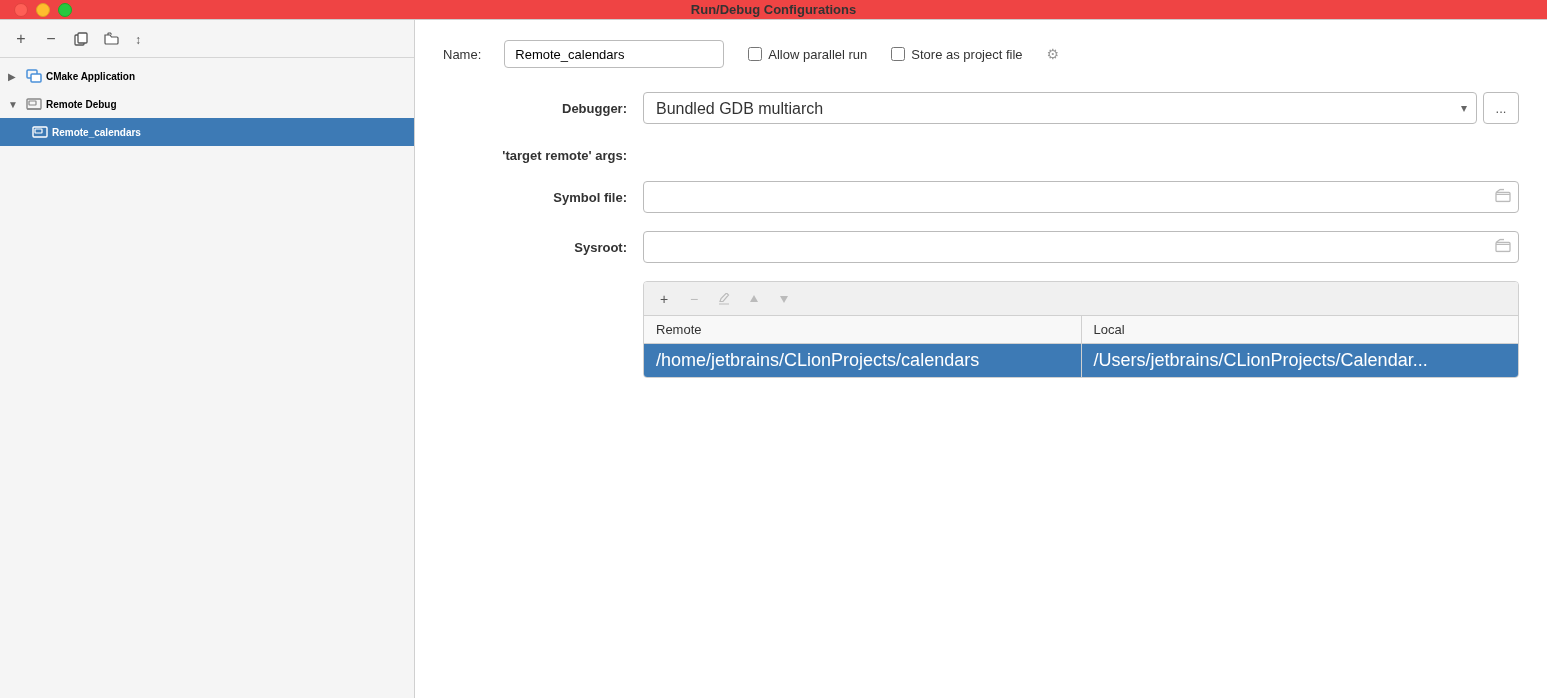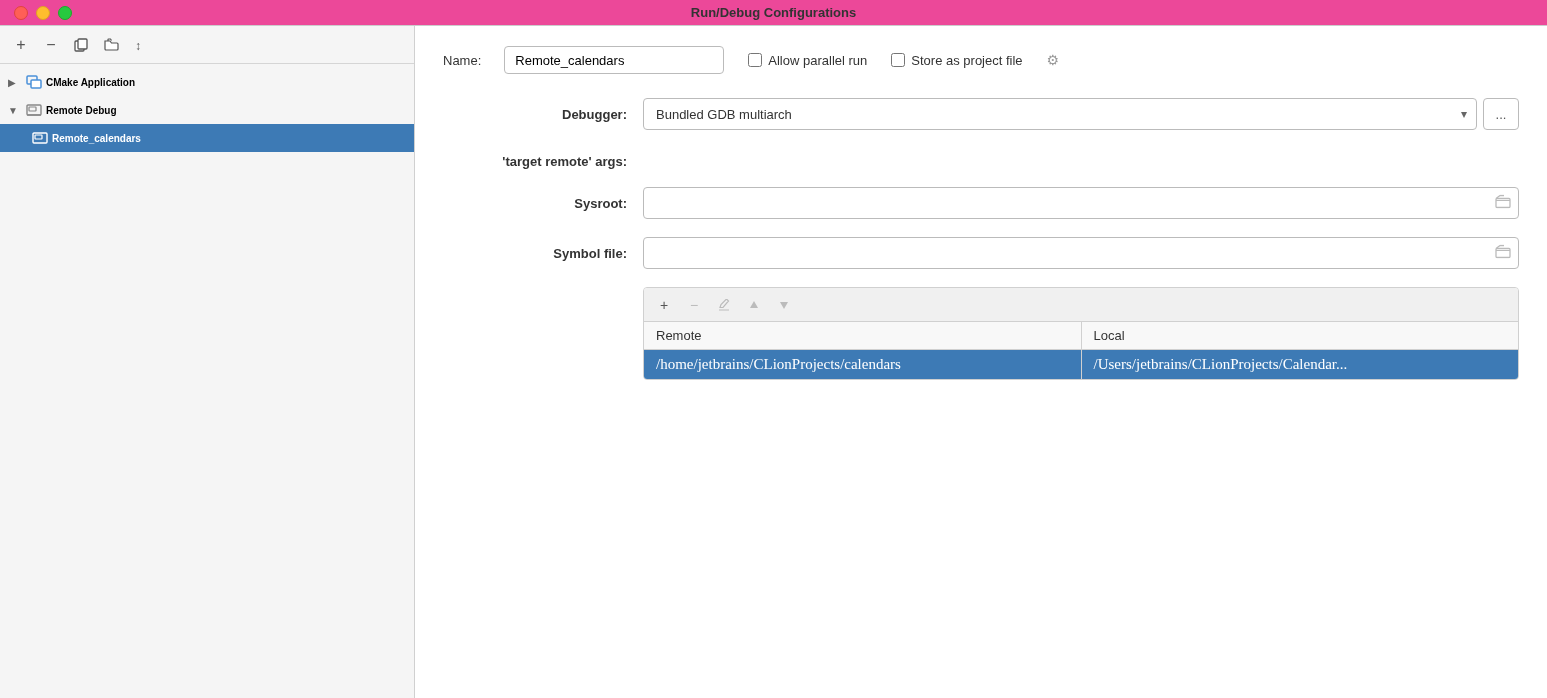--- a/index.html
+++ b/index.html
@@ -14,22 +14,22 @@
 
     .window {
       width: 1547px;
       height: 698px;
       background: #f5f5f5;
       display: flex;
       flex-direction: column;
     }
 
     .title-bar {
-      height: 26px;
-      background: #ec4899;
+      height: 20px;
+      background: #ef4444;
       display: flex;
       align-items: center;
       justify-content: center;
       border-bottom: 1px solid #ccc;
       position: relative;
       flex-shrink: 0;
     }
 
     .traffic-lights {
       position: absolute;
@@ -225,21 +225,21 @@
       position: relative;
       flex: 1;
     }
 
     .debugger-select {
       width: 100%;
       height: 32px;
       border: 1px solid #bbb;
       border-radius: 4px;
       padding: 0 32px 0 12px;
-      font-size: 13px;
+      font-size: 16px;
       background: white;
       appearance: none;
       cursor: pointer;
       color: #333;
     }
 
     .select-arrow {
       position: absolute;
       right: 10px;
       top: 50%;
@@ -336,22 +336,21 @@
       color: #333;
     }
 
     .mapping-table th:first-child {
       width: 50%;
       border-right: 1px solid #d0d0d0;
     }
 
     .mapping-table td {
       padding: 6px 12px;
-      font-size: 15px;
-      font-family: Liberation Serif, serif;
+      font-size: 18px;
     }
 
     .mapping-table tr.selected td {
       background: #3d7ab5;
       color: white;
     }
 
     .mapping-table td:first-child {
       border-right: 1px solid #d0d0d0;
     }
@@ -459,35 +458,35 @@
           <span class="select-arrow">▾</span>
         </div>
         <button class="dots-button">...</button>
       </div>
 
       <div class="form-row">
         <span class="form-label">'target remote' args:</span>
       </div>
 
       <div class="form-row">
-        <span class="form-label">Sysroot:</span>
+        <span class="form-label">Symbol file:</span>
         <div class="form-control input-with-icon">
           <input class="text-input" type="text" style="padding-right: 36px;">
           <span class="input-browse-icon">
             <svg width="16" height="14" viewBox="0 0 16 14" fill="none">
               <rect x="1" y="4" width="14" height="9" rx="1" stroke="#bbb" stroke-width="1.3"></rect>
               <path d="M1 6h14" stroke="#bbb" stroke-width="1"></path>
               <path d="M1 4l4-3h4" stroke="#bbb" stroke-width="1.3" stroke-linejoin="round"></path>
             </svg>
           </span>
         </div>
       </div>
 
       <div class="form-row">
-        <span class="form-label">Symbol file:</span>
+        <span class="form-label">Sysroot:</span>
         <div class="form-control input-with-icon">
           <input class="text-input" type="text" style="padding-right: 36px;">
           <span class="input-browse-icon">
             <svg width="16" height="14" viewBox="0 0 16 14" fill="none">
               <rect x="1" y="4" width="14" height="9" rx="1" stroke="#bbb" stroke-width="1.3"></rect>
               <path d="M1 6h14" stroke="#bbb" stroke-width="1"></path>
               <path d="M1 4l4-3h4" stroke="#bbb" stroke-width="1.3" stroke-linejoin="round"></path>
             </svg>
           </span>
         </div>

